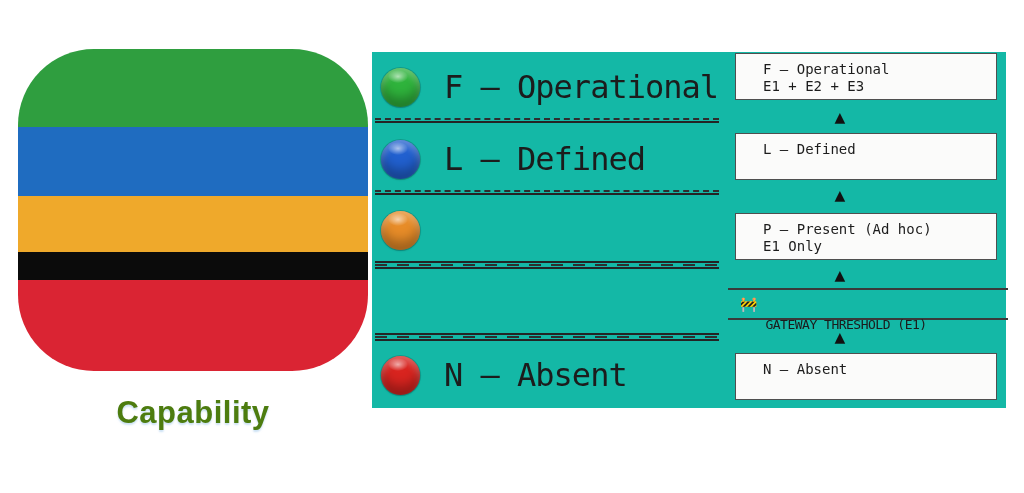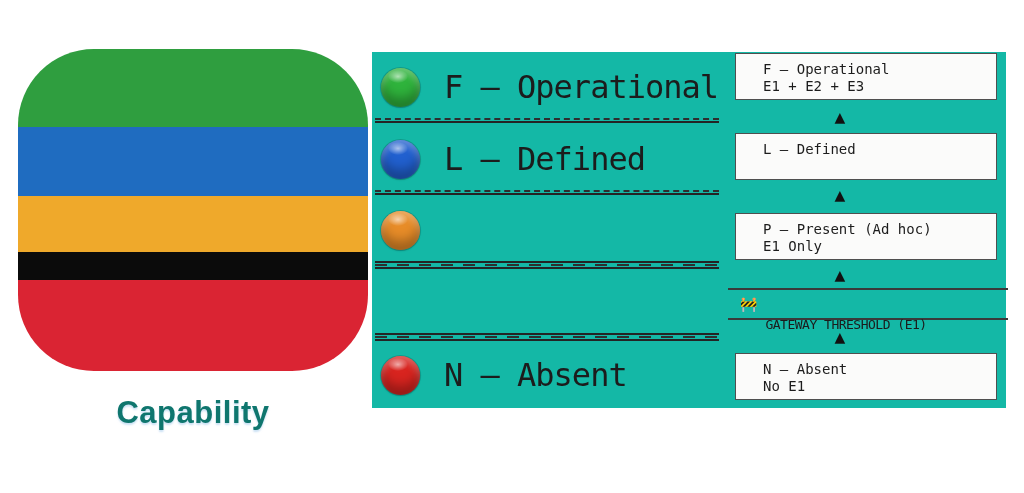--- a/index.html
+++ b/index.html
@@ -89,21 +89,21 @@
 <body>
 
 <div class="app-icon">
   <div class="stripe s-green" style="background-color: rgb(47, 158, 63);"></div>
   <div class="stripe s-blue" style="background-color: rgb(31, 108, 192);"></div>
   <div class="stripe s-orange" style="background-color: rgb(239, 169, 43);"></div>
   <div class="stripe s-black" style="background-color: rgb(11, 11, 11);"></div>
   <div class="stripe s-red" style="background-color: rgb(218, 36, 51);"></div>
 </div>
 
-<div class="caption" style="color: #0f766e;">
+<div class="caption" style="color: #4d7c0f;">
   <div>Capability</div>
 </div>
 
 <div class="panel">
 
   <div class="lrow" style="top:-1px">
     <span class="dot" style="background-color: rgb(47, 179, 60);"></span>
     <span class="llabel">F — Operational</span>
   </div>
   <div class="hr-single" style="top:66px"></div>
@@ -144,16 +144,15 @@
   <div class="arrow" style="top:216px">▲</div>
 
   <div class="gband">
     <span class="gicon">🚧</span>
     <span class="glabel">GATEWAY THRESHOLD (E1)</span>
   </div>
   <div class="arrow" style="top:278px">▲</div>
 
   <div class="lbox" style="top:301px">
     <div class="bt">N — Absent</div>
-    <div class="bs">No E1</div>
   </div>
 
 </div>
 
 </body></html>

